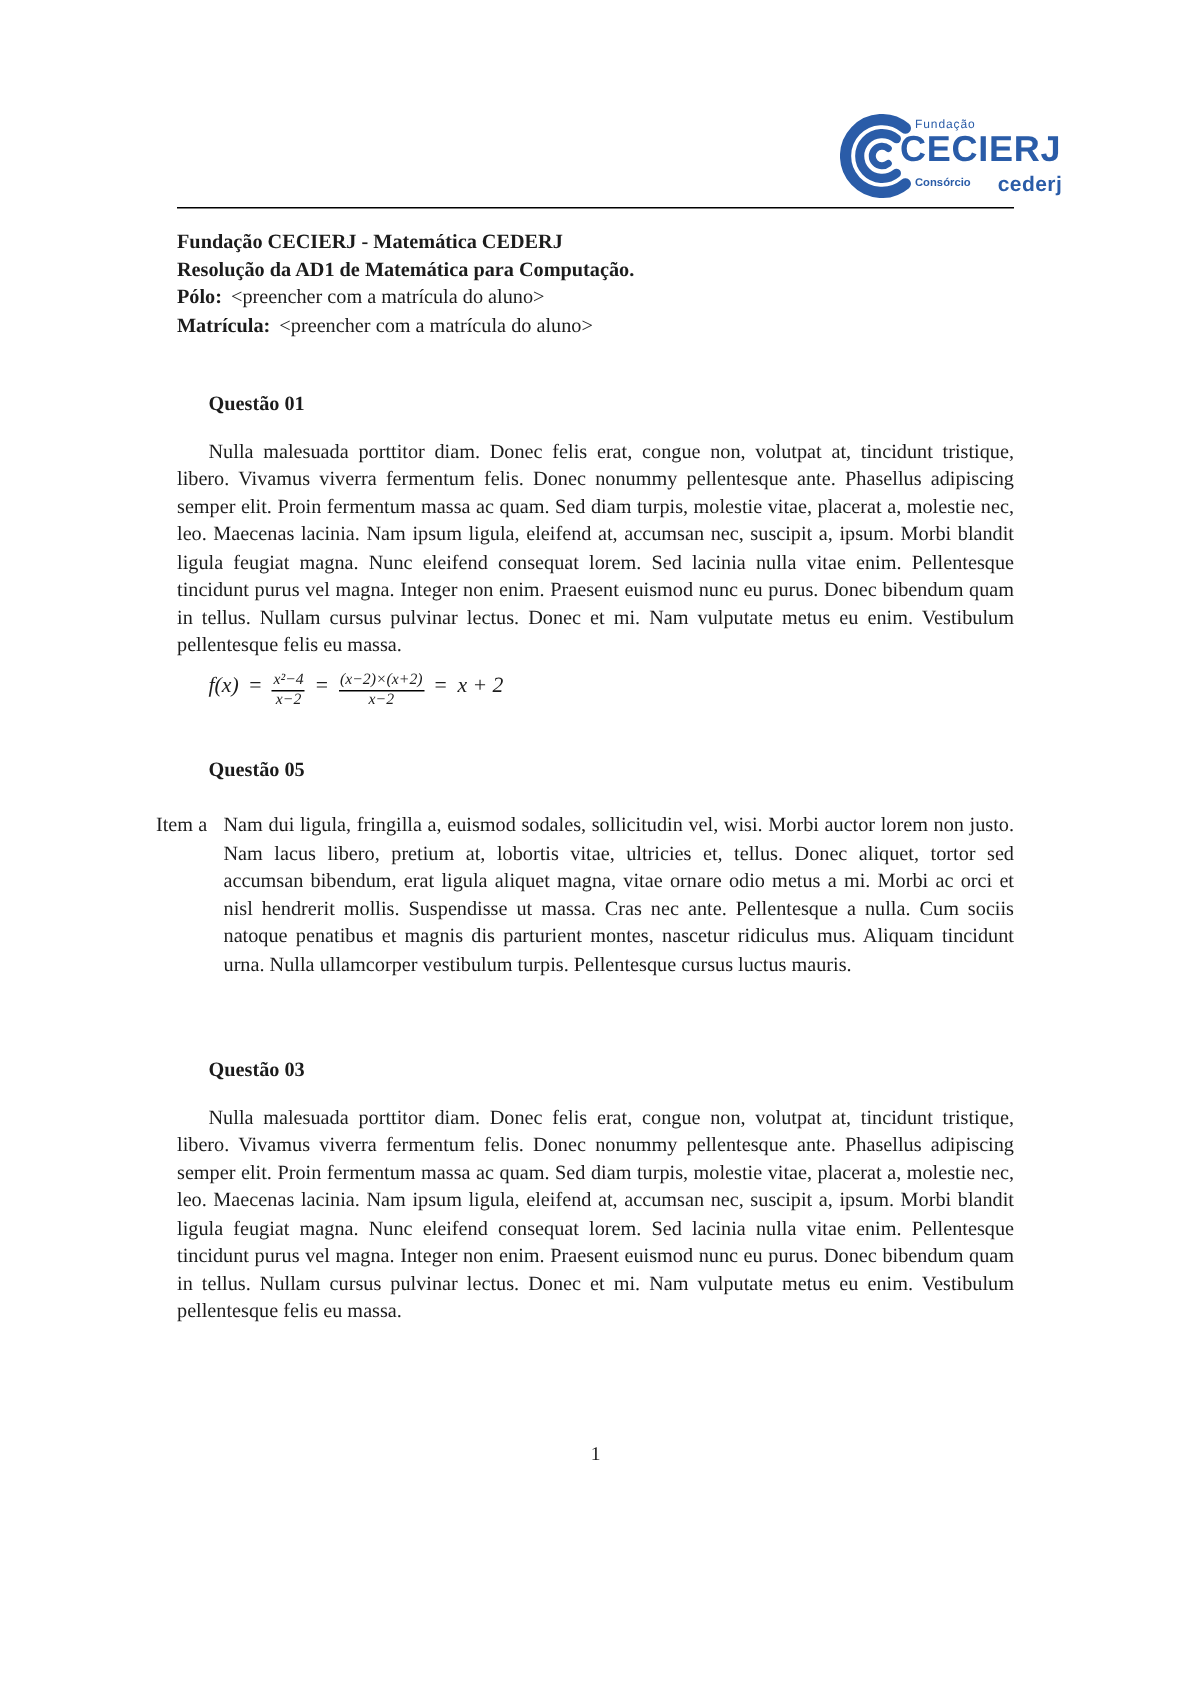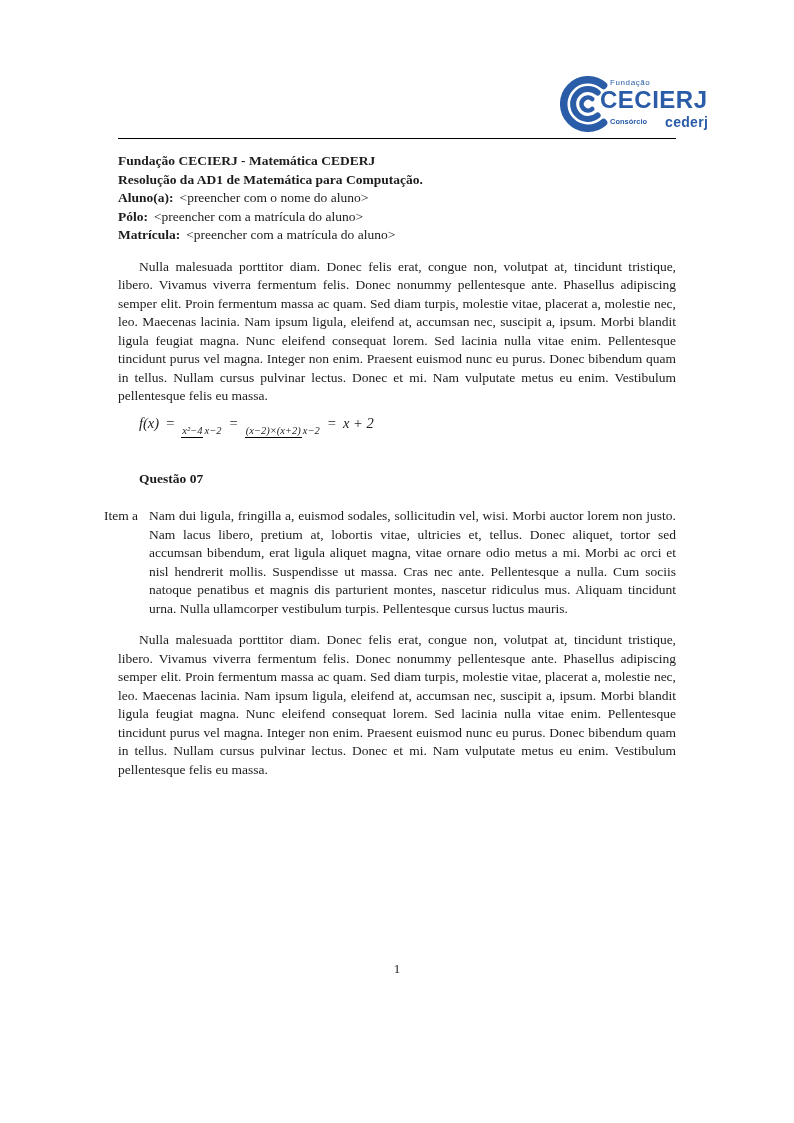--- a/index.html
+++ b/index.html
@@ -51,21 +51,21 @@
   }
   
   .formula{
     margin:8px 0 0 21px;
     display:flex;gap:7px;
     font-size:14.5px;font-style:italic;
     height:36px;
   }
   .formula .eq{font-style:normal;}
   .frac{
-    display:inline-flex;align-items:center;
+    display:inline-flex;flex-direction:column;align-items:center;
     font-size:10.5px;line-height:1.2;
   }
   .frac .num{border-bottom:1px solid #000;padding:0 1px;}
   .frac .den{padding:0 1px;}
   
   .item-block{
     display:flex;
     margin:19px 0 0 -14px;
     align-items:flex-start;
   }
@@ -103,53 +103,52 @@
   </div>
 
   <div class="rule"></div>
 
   <div class="content">
 
     <div class="doc-header">
       <div class="h-line bold">Fundação CECIERJ - Matemática CEDERJ</div>
       <div class="h-line bold">Resolução da AD1 de Matemática para Computação.</div>
       <div class="h-line">
-        <span class="bold">Aluno(a):</span><span class="field-value">&lt;preencher com o nome do aluno&gt;</span>
-      </div>
-      <div class="h-line">
         <span class="bold">Pólo:</span><span class="field-value">&lt;preencher com a matrícula do aluno&gt;</span>
       </div>
       <div class="h-line">
         <span class="bold">Matrícula:</span><span class="field-value">&lt;preencher com a matrícula do aluno&gt;</span>
       </div>
     </div>
 
+    <div class="q-title qt-1">Questão 01</div>
     <p class="para">Nulla malesuada porttitor diam. Donec felis erat, congue non, volutpat at, tincidunt tristique, libero. Vivamus viverra fermentum felis. Donec nonummy pellentesque ante. Phasellus adipiscing semper elit. Proin fermentum massa ac quam. Sed diam turpis, molestie vitae, placerat a, molestie nec, leo. Maecenas lacinia. Nam ipsum ligula, eleifend at, accumsan nec, suscipit a, ipsum. Morbi blandit ligula feugiat magna. Nunc eleifend consequat lorem. Sed lacinia nulla vitae enim. Pellentesque tincidunt purus vel magna. Integer non enim. Praesent euismod nunc eu purus. Donec bibendum quam in tellus. Nullam cursus pulvinar lectus. Donec et mi. Nam vulputate metus eu enim. Vestibulum pellentesque felis eu massa.</p>
 
     <div class="formula">
       <span class="mi">f(x)</span>
       <span class="eq">=</span>
       <span class="frac">
         <span class="num">x²−4</span>
         <span class="den">x−2</span>
       </span>
       <span class="eq">=</span>
       <span class="frac">
         <span class="num">(x−2)×(x+2)</span>
         <span class="den">x−2</span>
       </span>
       <span class="eq">=</span>
       <span class="mi">x + 2</span>
     </div>
 
-    <div class="q-title qt-2">Questão 07</div>
+    <div class="q-title qt-2">Questão 05</div>
     <div class="item-block">
       <div class="item-label">Item a</div>
       <p class="item-text">Nam dui ligula, fringilla a, euismod sodales, sollicitudin vel, wisi. Morbi auctor lorem non justo. Nam lacus libero, pretium at, lobortis vitae, ultricies et, tellus. Donec aliquet, tortor sed accumsan bibendum, erat ligula aliquet magna, vitae ornare odio metus a mi. Morbi ac orci et nisl hendrerit mollis. Suspendisse ut massa. Cras nec ante. Pellentesque a nulla. Cum sociis natoque penatibus et magnis dis parturient montes, nascetur ridiculus mus. Aliquam tincidunt urna. Nulla ullamcorper vestibulum turpis. Pellentesque cursus luctus mauris.</p>
     </div>
 
+    <div class="q-title qt-3">Questão 03</div>
     <p class="para">Nulla malesuada porttitor diam. Donec felis erat, congue non, volutpat at, tincidunt tristique, libero. Vivamus viverra fermentum felis. Donec nonummy pellentesque ante. Phasellus adipiscing semper elit. Proin fermentum massa ac quam. Sed diam turpis, molestie vitae, placerat a, molestie nec, leo. Maecenas lacinia. Nam ipsum ligula, eleifend at, accumsan nec, suscipit a, ipsum. Morbi blandit ligula feugiat magna. Nunc eleifend consequat lorem. Sed lacinia nulla vitae enim. Pellentesque tincidunt purus vel magna. Integer non enim. Praesent euismod nunc eu purus. Donec bibendum quam in tellus. Nullam cursus pulvinar lectus. Donec et mi. Nam vulputate metus eu enim. Vestibulum pellentesque felis eu massa.</p>
 
   </div>
 
   <div class="page-number">1</div>
 
 </div>
 
 </body></html>

